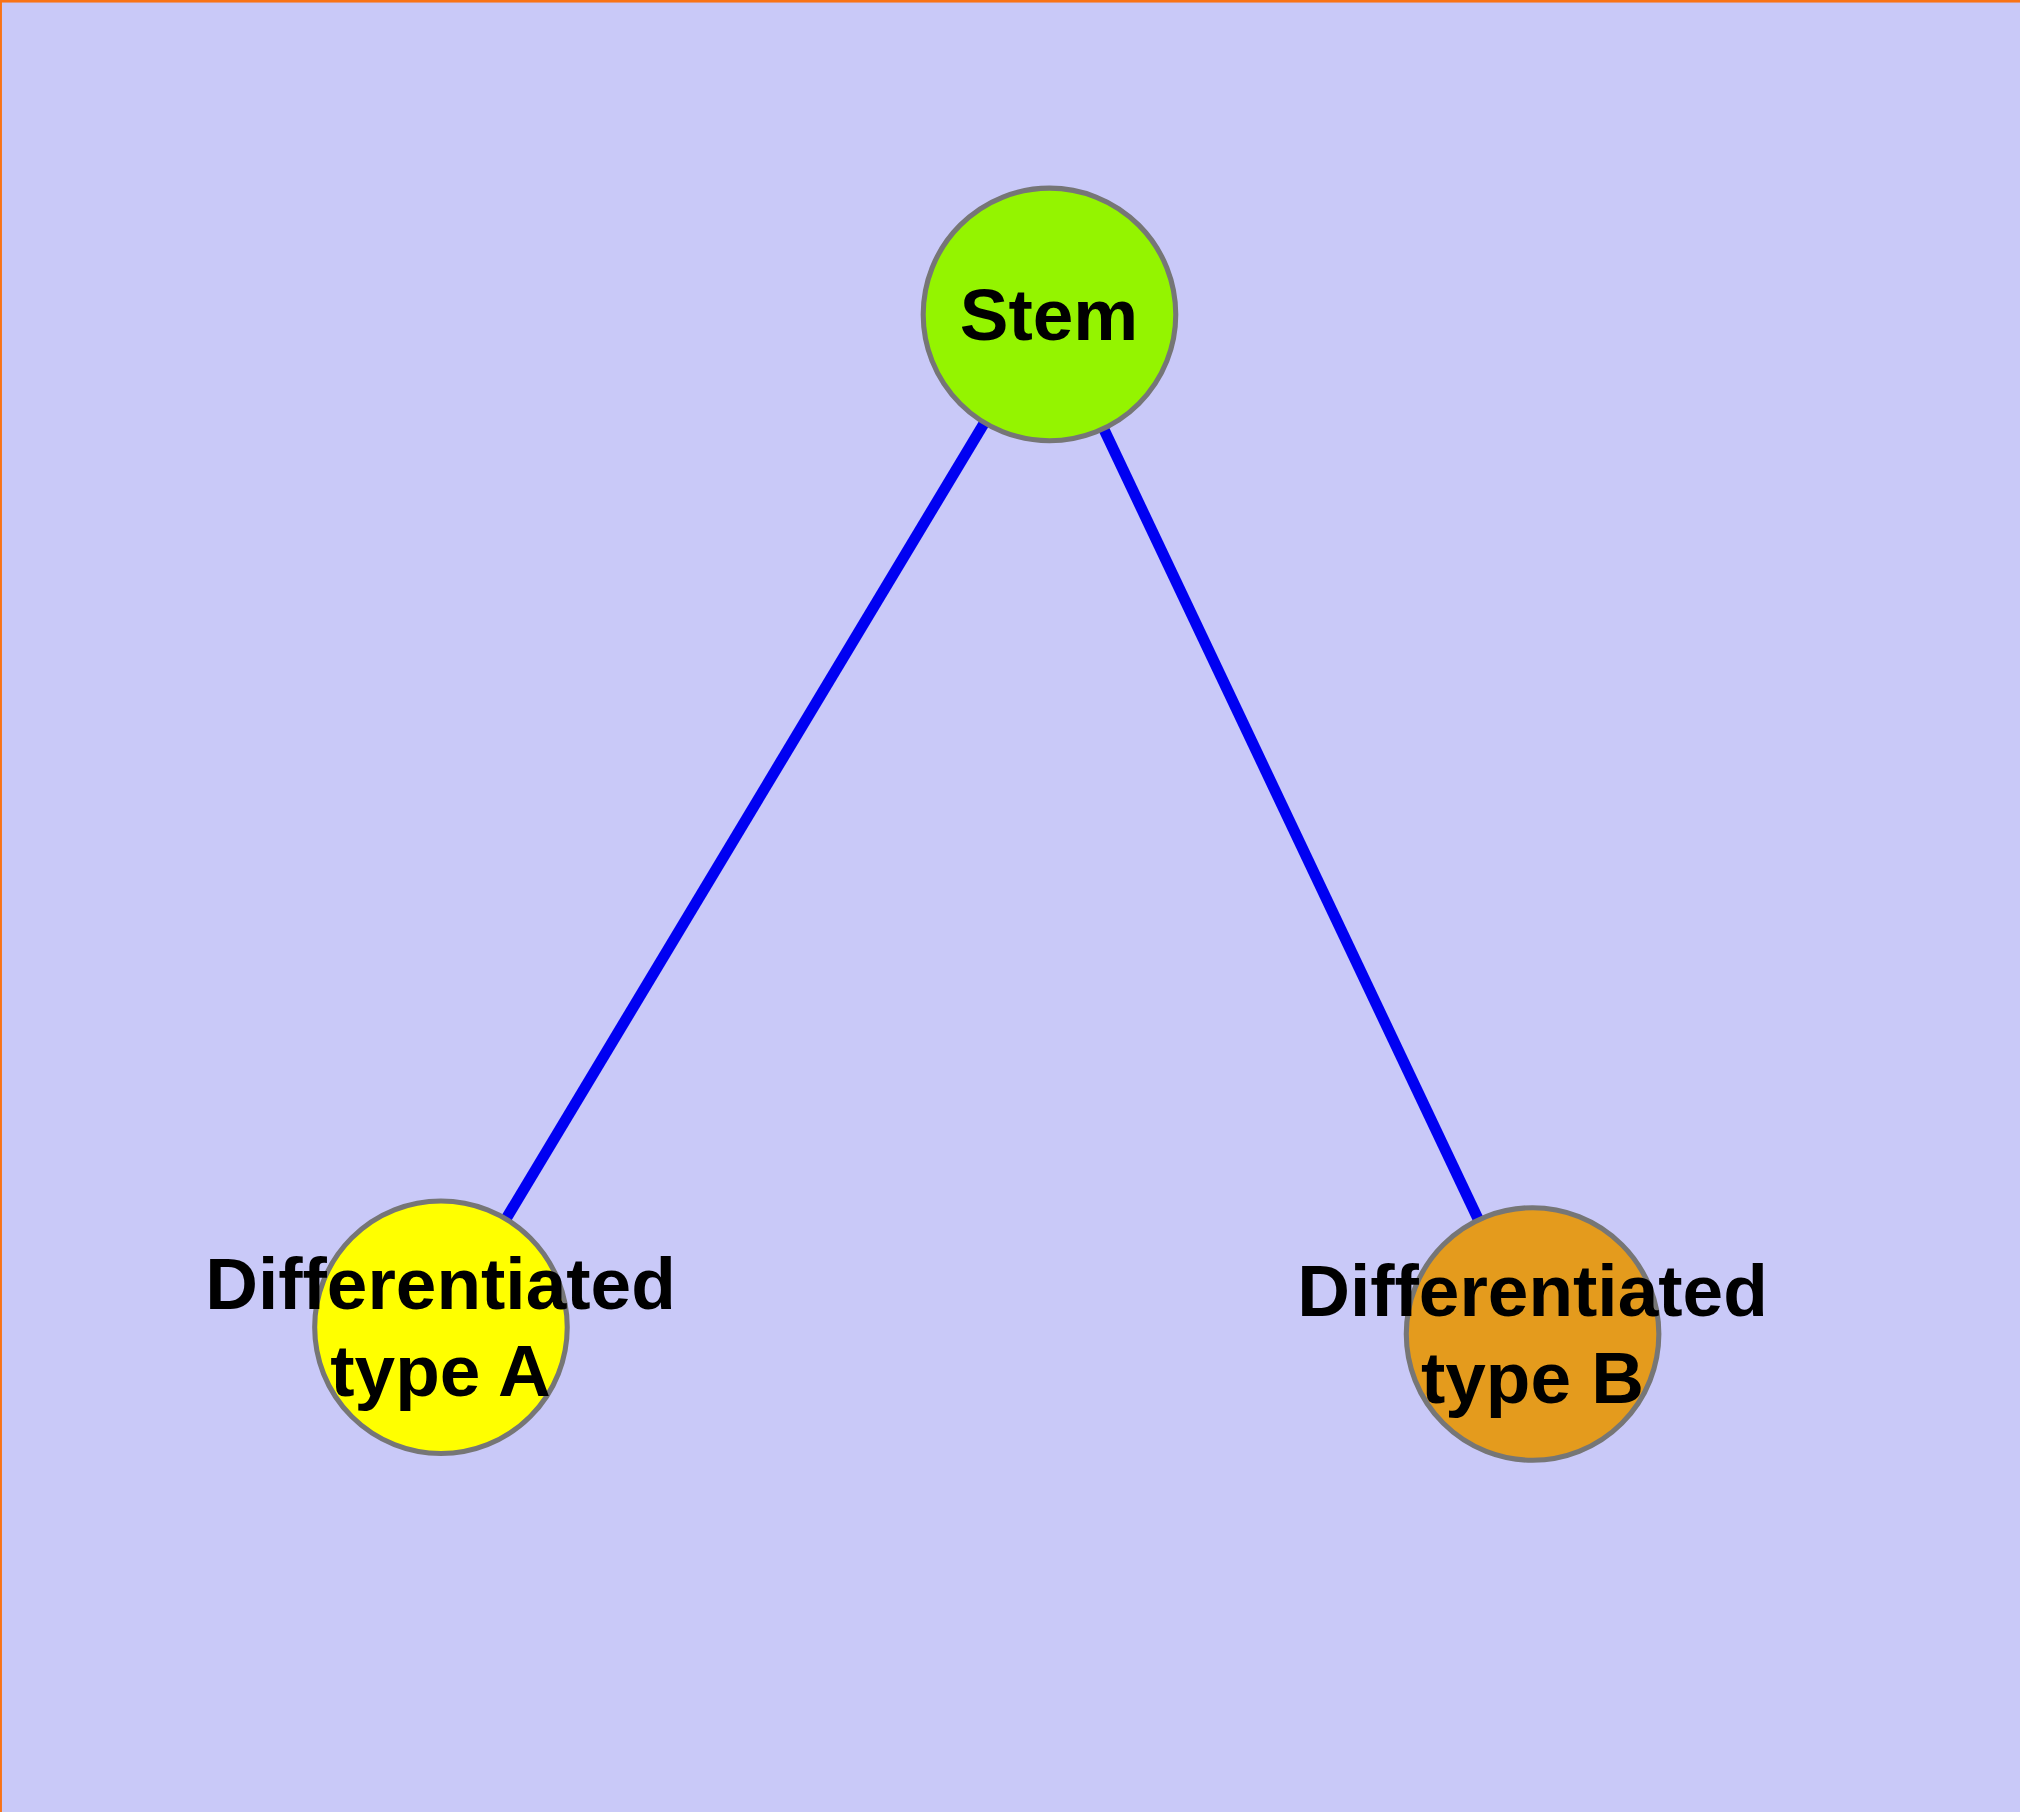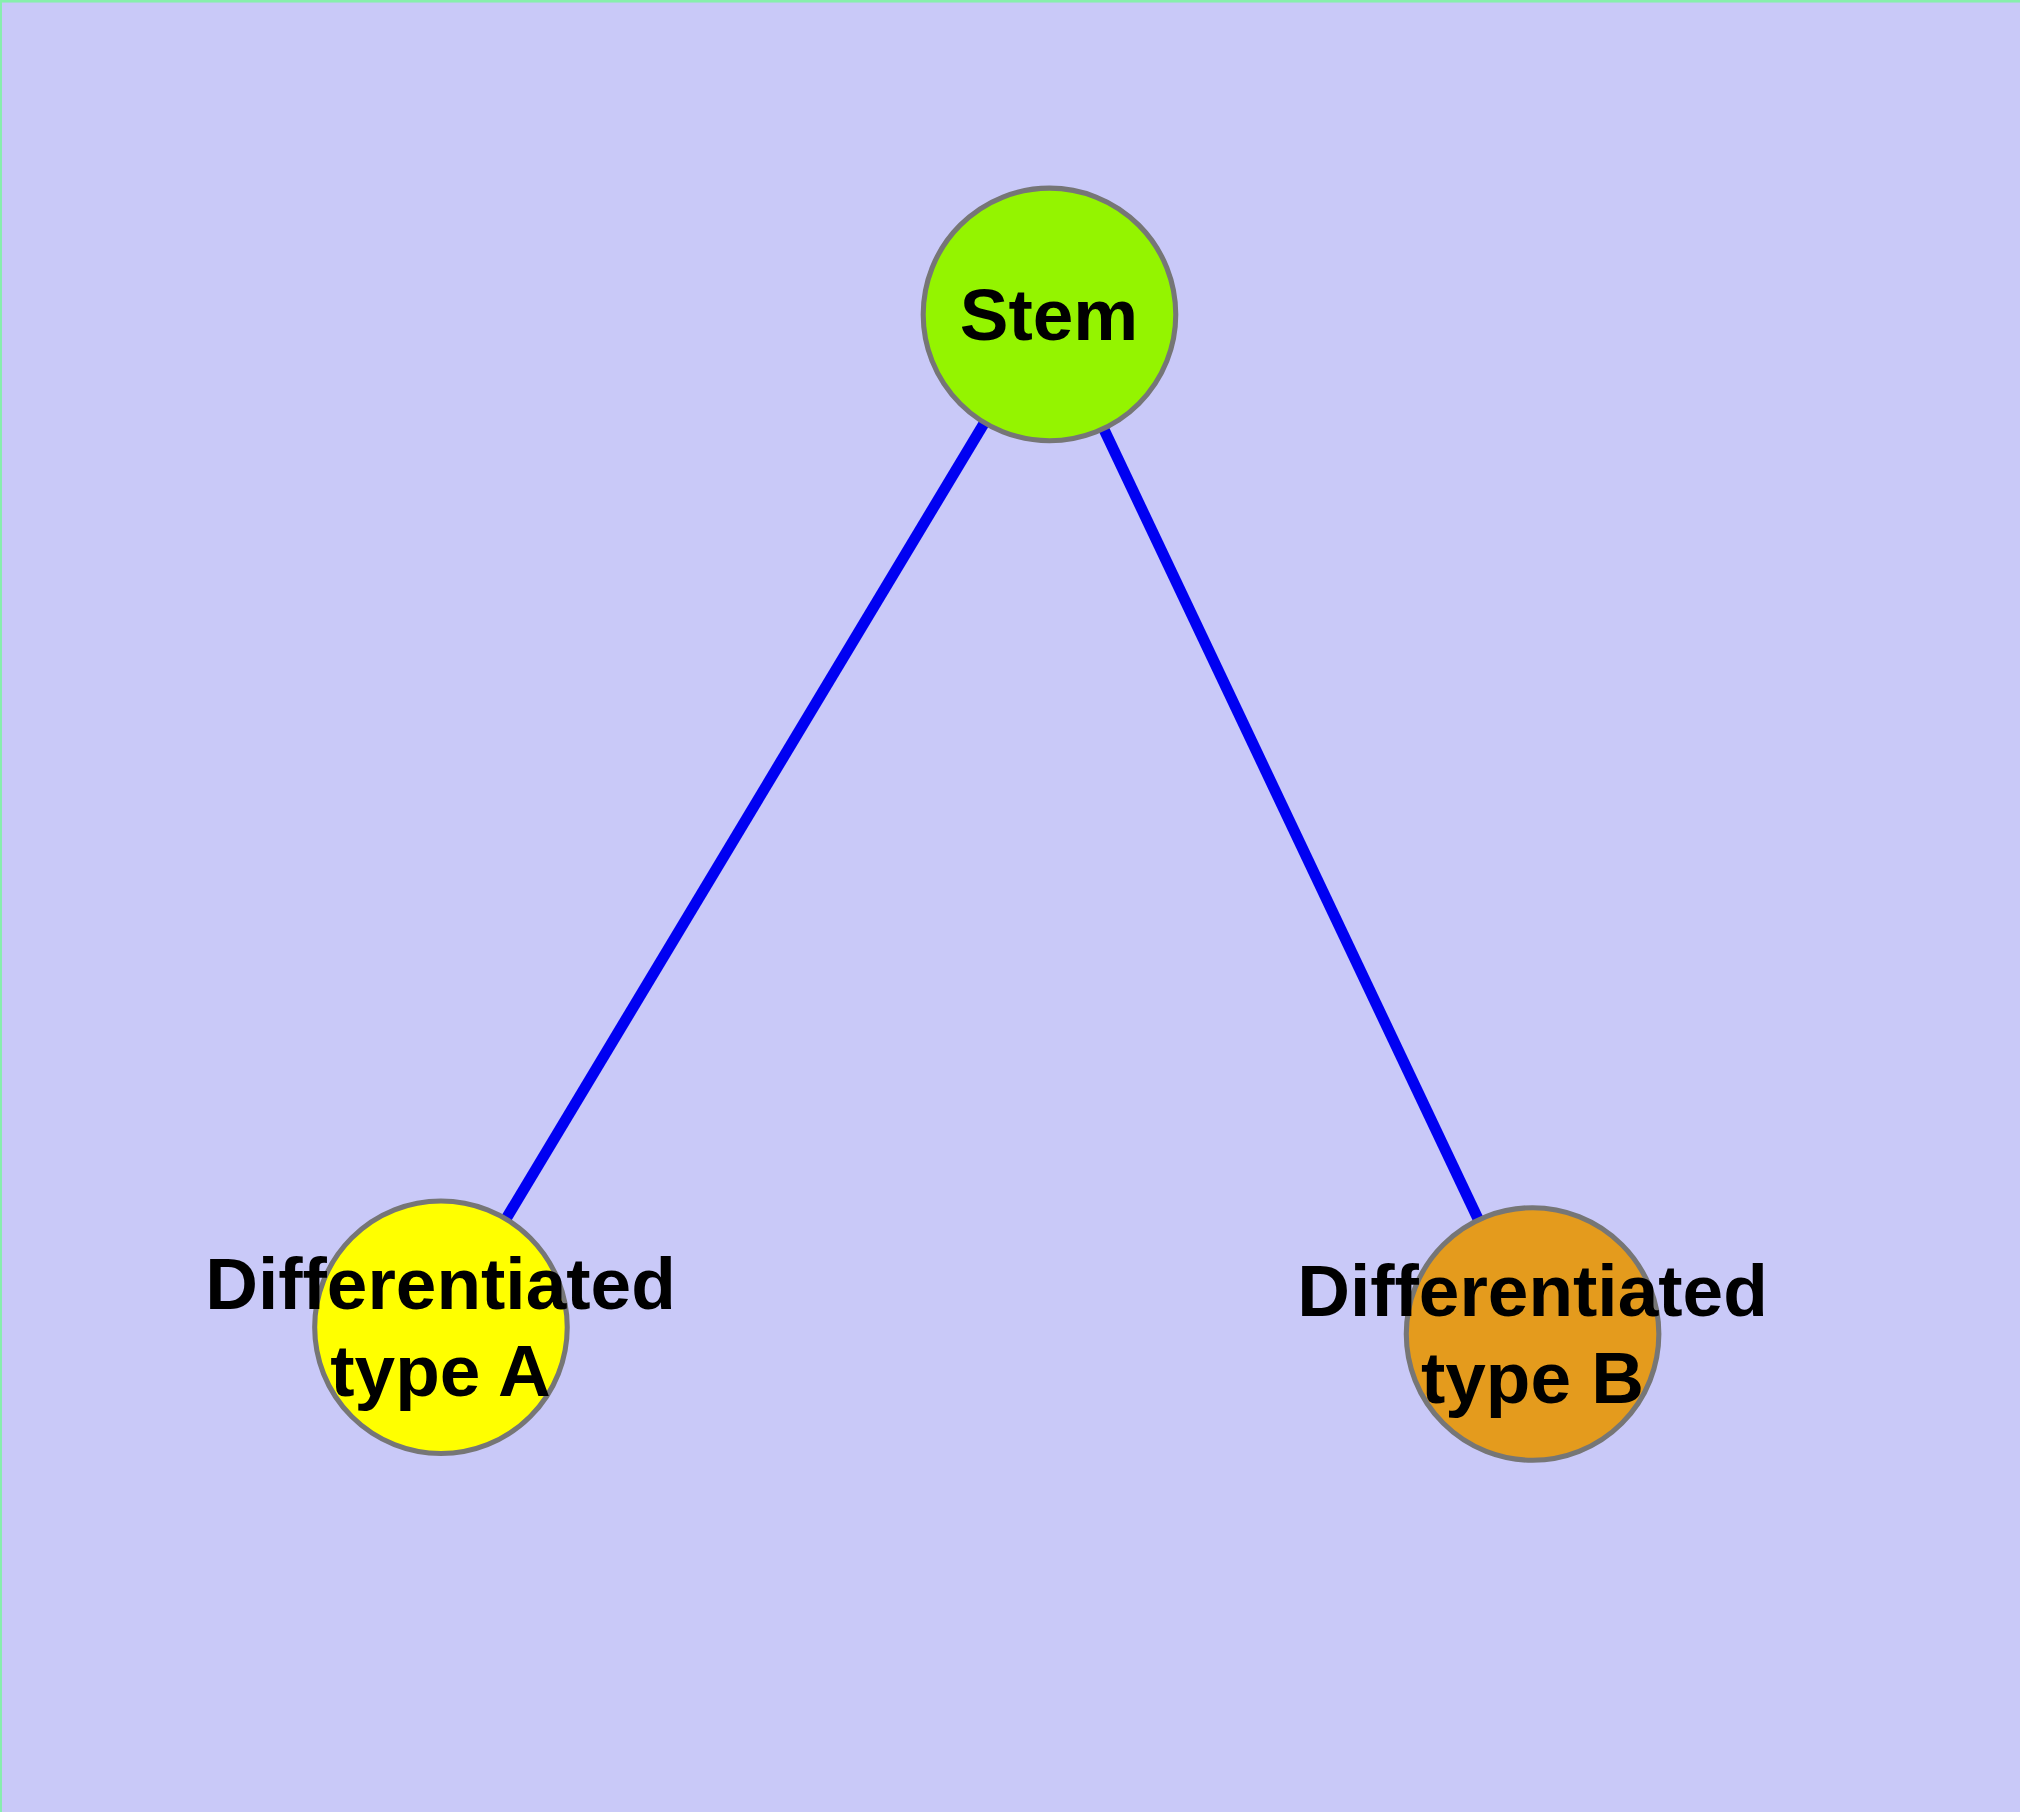--- a/index.html
+++ b/index.html
@@ -4,21 +4,21 @@
 <style>
   html, body {
     margin: 0;
     padding: 0;
     background: #ffffff;
   }
   #stage {
     position: relative;
     width: 2021px;
     height: 1812px;
-    background: #86efac;
+    background: #f97316;
     overflow: hidden;
     font-family: "Liberation Sans", sans-serif;
   }
   #graph-svg {
     position: absolute;
     left: 0;
     top: 0;
     display: block;
   }
   .node-label {

